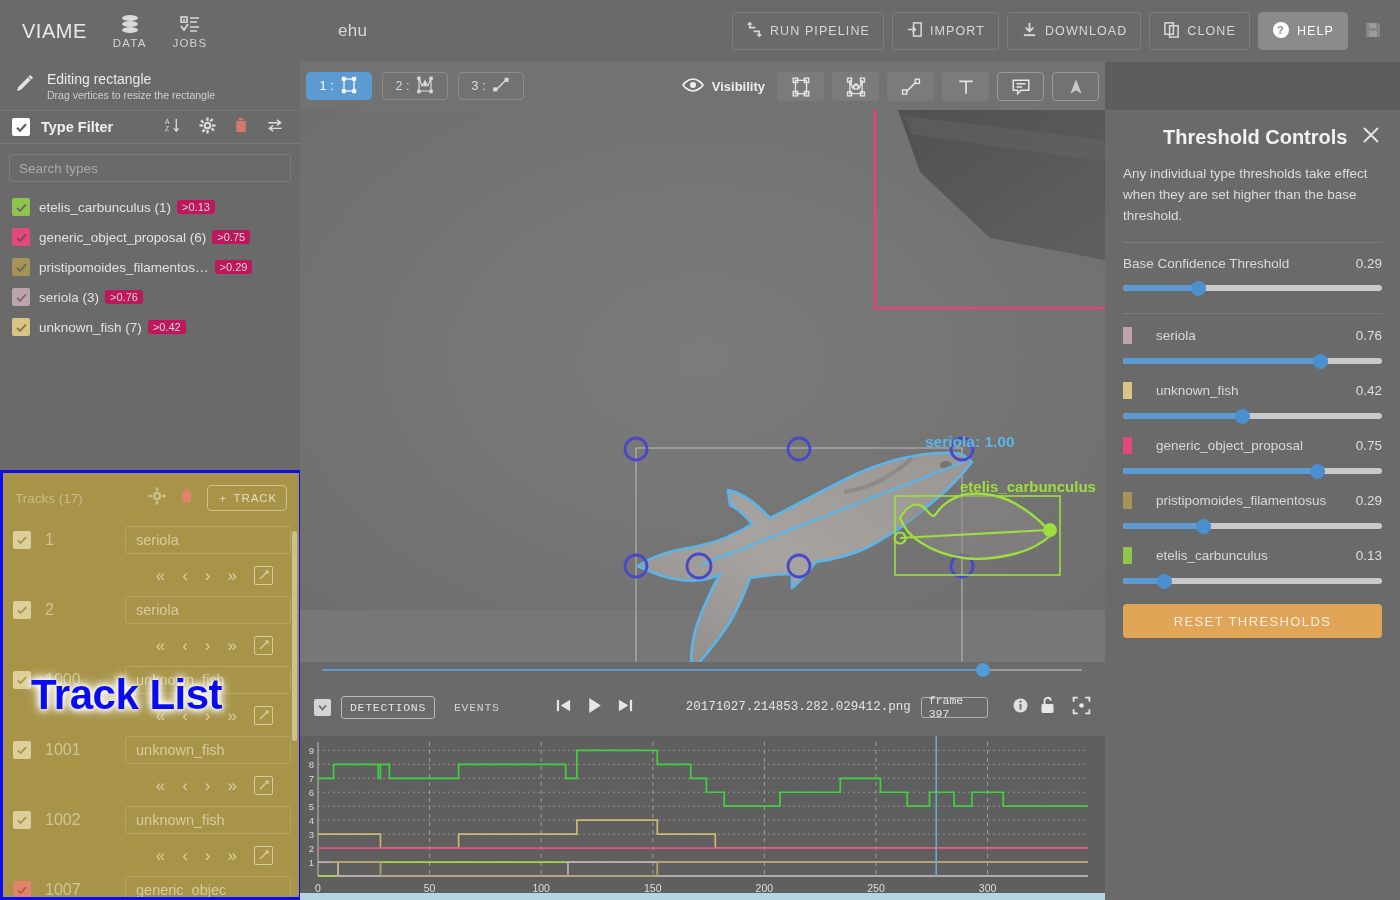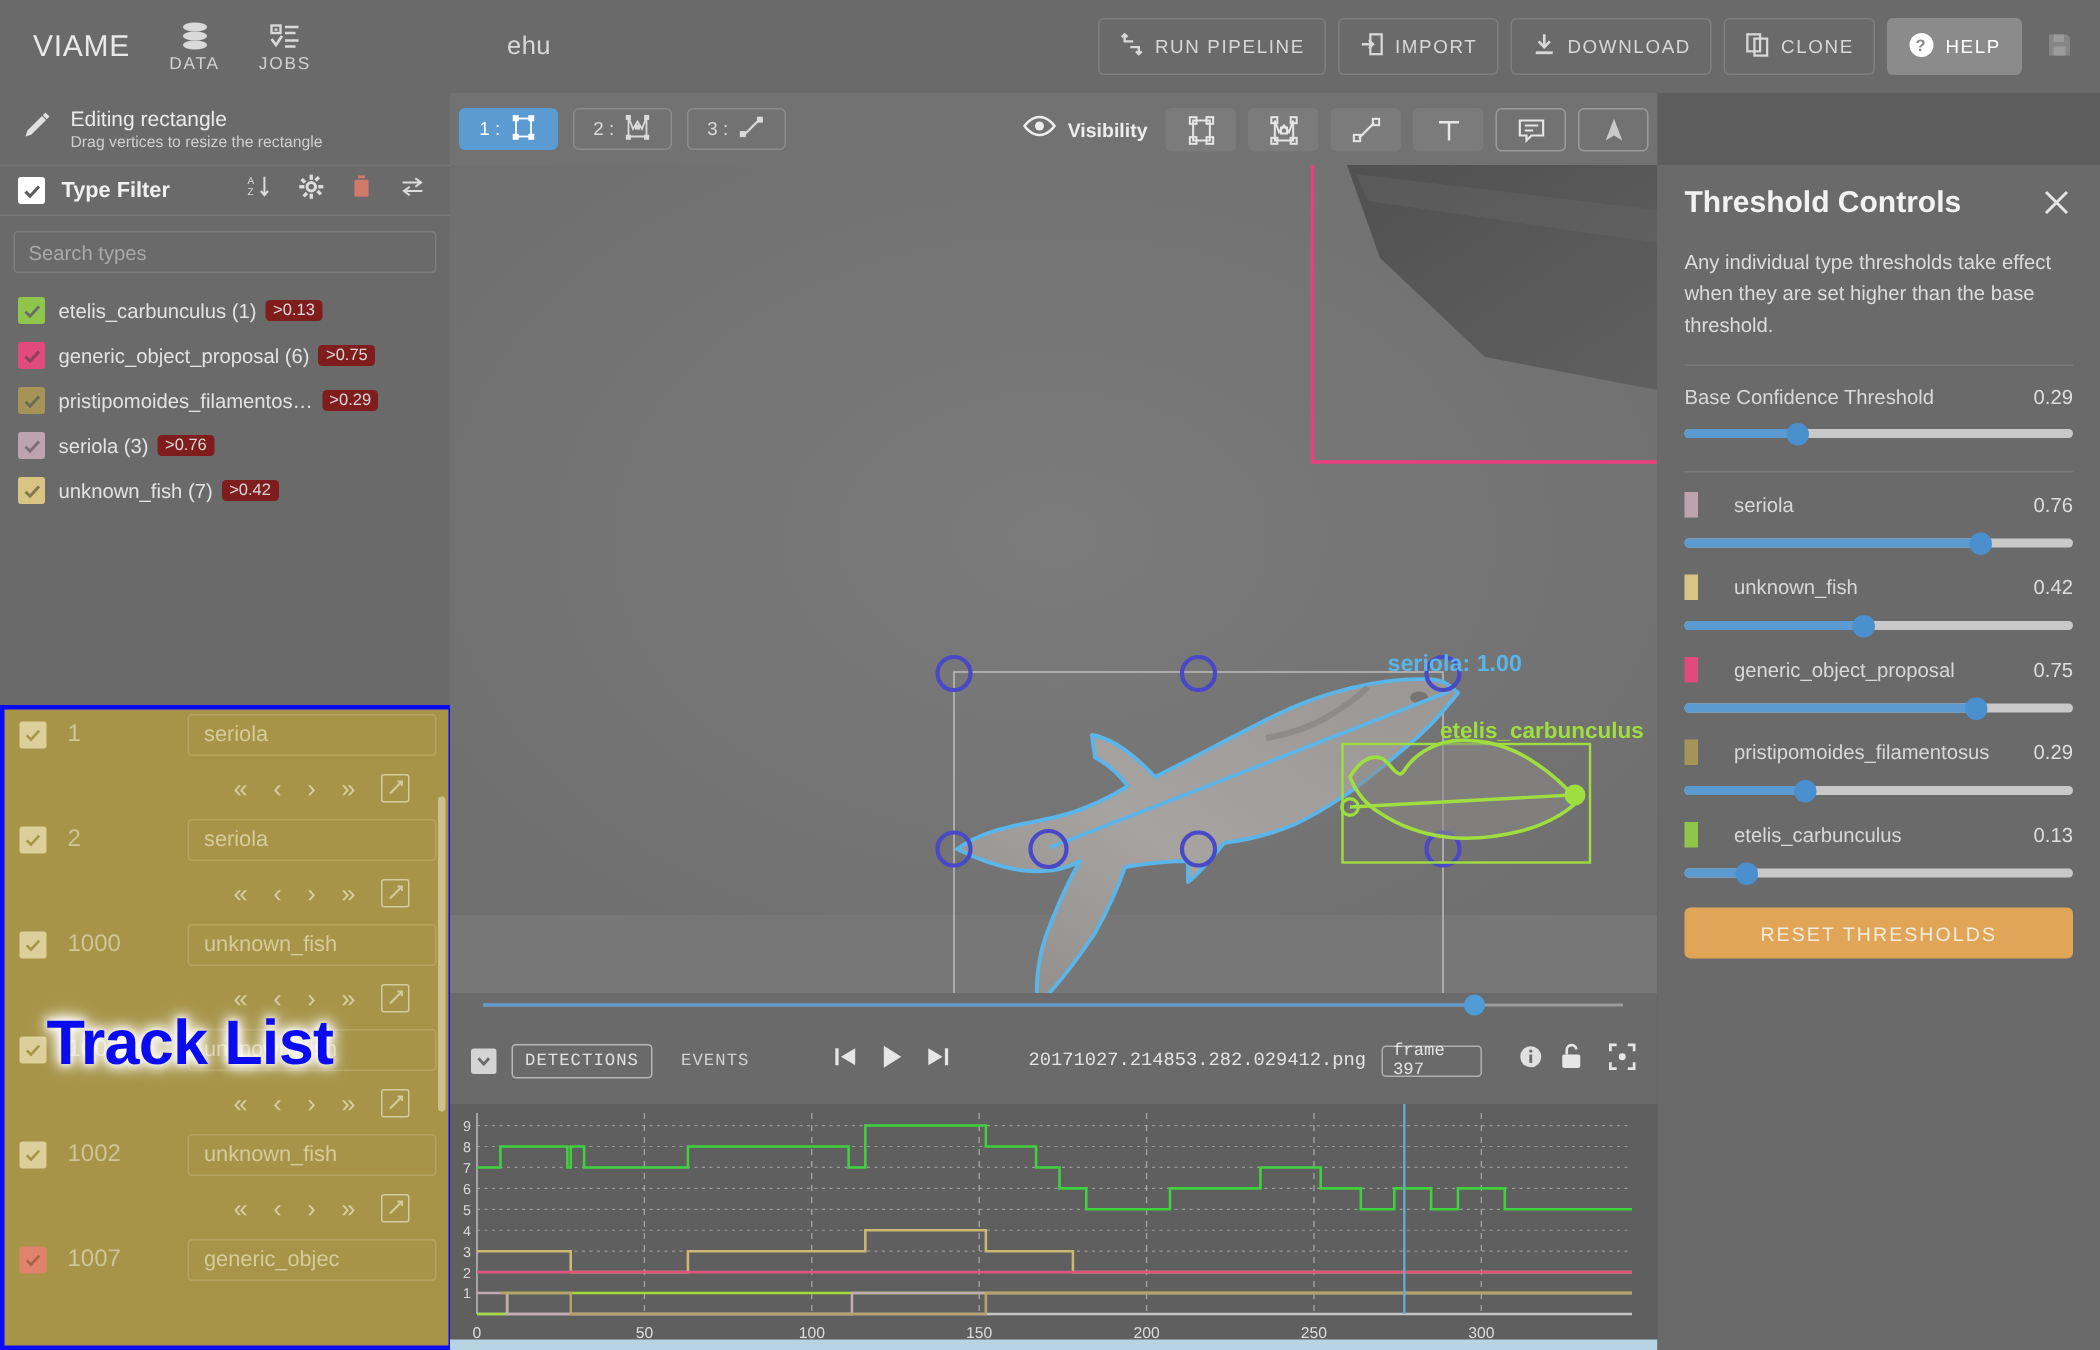--- a/index.html
+++ b/index.html
@@ -63,21 +63,21 @@
   .searchbox input {
     background:transparent; border:none; outline:none; color:#d7d7d7;
     font-size:13.5px; font-family:inherit; width:100%;
   }
   .searchbox input::placeholder { color:#a9a9a9; }
 
   .typelist { padding:4px 0 0 0; }
   .typerow { height:30px; display:flex; align-items:center; padding:0 0 0 12px; gap:9px; cursor:pointer; }
   .typename { font-size:13.5px; color:#e2e2e2; white-space:nowrap; overflow:hidden; text-overflow:ellipsis; max-width:178px; }
   .thresh-chip {
-    background:#7f1d1d; color:#d8d8d8; font-size:11px; border-radius:3px;
+    background:#be185d; color:#d8d8d8; font-size:11px; border-radius:3px;
     padding:1px 5px; margin-left:-3px; flex:none;
   }
 
   
   .tracklist {
     position:absolute; left:0; top:470px; width:302px; height:430px;
     background:#a79448; border:3px solid #0b0bf0; overflow:hidden;
   }
   .tl-head { height:50px; display:flex; align-items:center; padding:0 12px; gap:14px; }
   .tl-title { font-size:13.5px; color:#c9bd86; flex:1; }
@@ -140,21 +140,21 @@
   .fname { font-size:12.5px; color:#e3e3e3; font-family:"Liberation Mono",monospace; margin-left:42px; }
   .framechip { border:1px solid #b0b0b0; border-radius:3px; height:21px; padding:0 7px; display:flex; align-items:center;
     font-size:11.5px; color:#e3e3e3; font-family:"Liberation Mono",monospace; }
   .tbright { margin-left:auto; display:flex; align-items:center; gap:16px; }
 
   
   .chartwrap { position:absolute; left:300px; top:736px; width:805px; height:164px; background:#5f5f5f; }
 
   
   .right { position:absolute; left:1105px; top:110px; width:295px; height:790px; background:#6a6a6a; padding:14px 18px 0 18px; }
-  .rp-head { display:flex; align-items:flex-start; justify-content:space-between; }
+  .rp-head { display:flex; align-items:center; justify-content:space-between;margin-left:40px; }
   .rp-title { font-size:20px; font-weight:bold; color:#f2f2f2; }
   .rp-desc { margin-top:13px; font-size:13.5px; line-height:21px; color:#dcdcdc; }
   .rp-div { height:1px; background:#7b7b7b; margin:16px 0 13px 0; }
   .sl-row { display:flex; align-items:center; gap:24px; }
   .sl-name { font-size:13.5px; color:#d8d8d8; flex:1; }
   .sl-val { font-size:13.5px; color:#dedede; }
   .swatch { width:9px; height:17px; flex:none; }
   .slider { position:relative; height:18px; margin:8px 0 12px 0; }
   .slider .bg { position:absolute; left:0; top:6px; width:100%; height:6px; background:#c9c9c9; border-radius:3px; }
   .slider .fill { position:absolute; left:0; top:6px; height:6px; background:#5b9bd1; border-radius:3px; }
@@ -362,20 +362,44 @@
               <path d="M2 6.8l3 3 6-6.5" fill="none" stroke="#83784e" stroke-width="1.9"></path>
             </svg>
         </span>
         <span class="typename">unknown_fish (7)</span>
         <span class="thresh-chip">&gt;0.42</span>
       </div>
     </div>
   </div>
 
   <div class="tracklist">
+    <div class="tl-head">
+      <span class="tl-title">Tracks (17)</span>
+      <span>
+        <svg width="18" height="18" viewBox="0 0 18 18">
+            <circle cx="9" cy="9" r="3" fill="none" stroke="#cdc08d" stroke-width="2.2"></circle>
+            <g fill="#cdc08d">
+              <rect x="7.8" y="0.5" width="2.4" height="3.6"></rect>
+              <rect x="7.8" y="13.9" width="2.4" height="3.6"></rect>
+              <rect x="0.5" y="7.8" width="3.6" height="2.4"></rect>
+              <rect x="13.9" y="7.8" width="3.6" height="2.4"></rect>
+            </g>
+          </svg>
+      </span>
+      <span>
+        <svg width="13" height="16" viewBox="0 0 14 18">
+            <rect x="2" y="4" width="10" height="12" rx="1" fill="#e0836a"></rect>
+            <rect x="4.5" y="1" width="5" height="2" fill="#e0836a"></rect>
+          </svg>
+      </span>
+      <span class="addtrack">
+        <span>＋</span>
+        <span>TRACK</span>
+      </span>
+    </div>
 
     <div class="trackrow">
       <div class="tr-top">
         <span class="cbx" style="background:#ddcf9a">
           <svg width="12" height="12" viewBox="0 0 13 13">
               <path d="M2 6.8l3 3 6-6.5" fill="none" stroke="#a79448" stroke-width="1.9"></path>
             </svg>
         </span>
         <span class="tr-id">1</span>
         <span class="tr-type">seriola</span>

